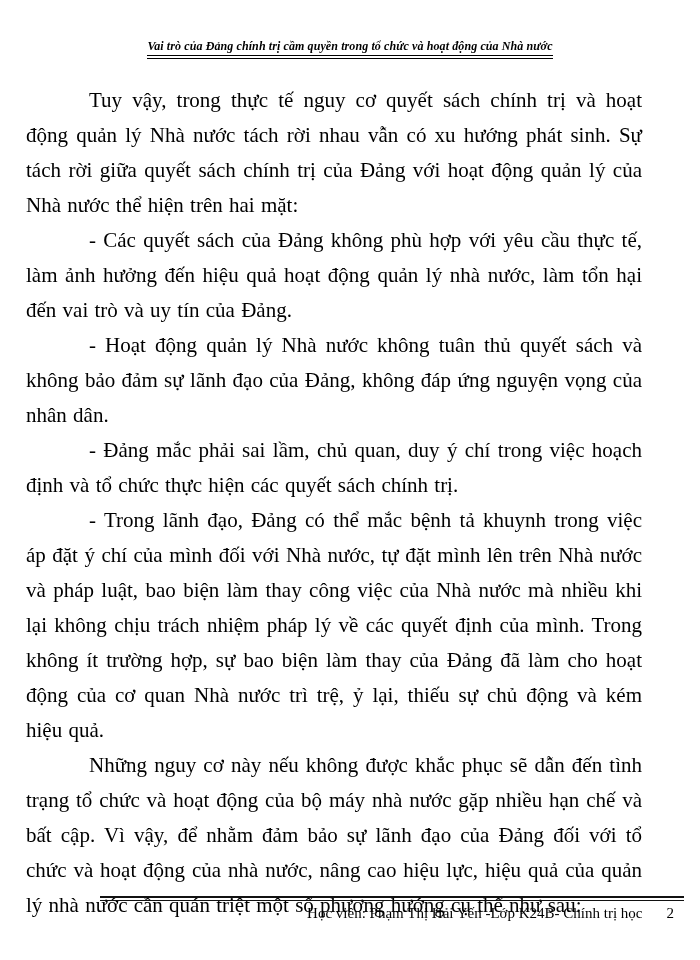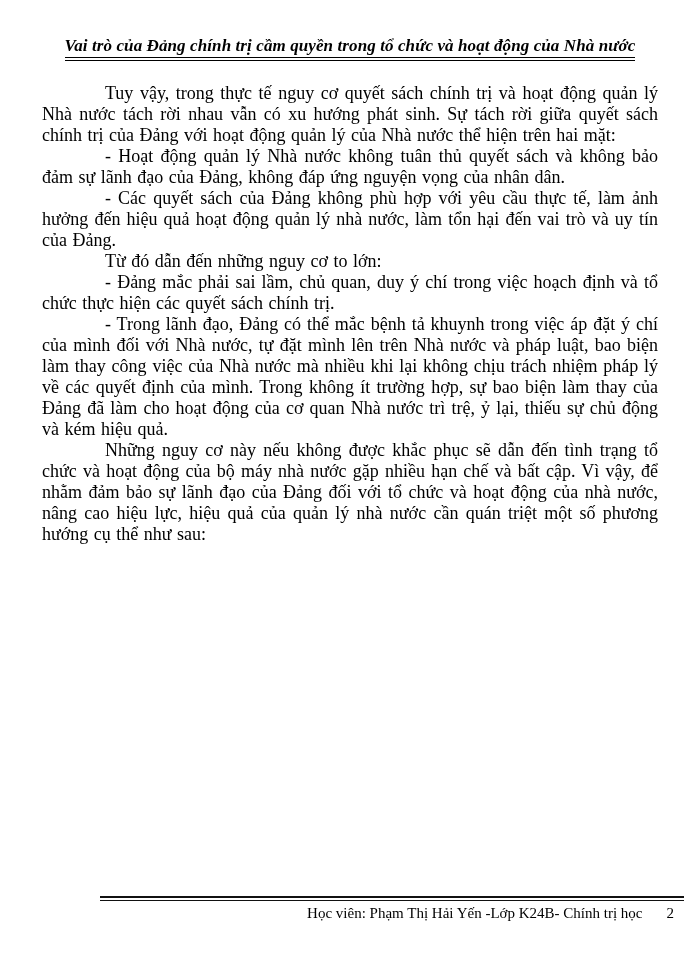--- a/index.html
+++ b/index.html
@@ -18,34 +18,34 @@
   }
   .header {
     position: absolute;
     top: 36px;
     left: 0;
     width: 700px;
     text-align: center;
   }
   .header .title {
     display: inline-block;
-    font-size: 17px;
+    font-size: 12px;
     font-weight: bold;
     font-style: italic;
     border-bottom: 4px double #000000;
     padding-bottom: 1px;
     letter-spacing: 0.1px;
   }
   .content {
     position: absolute;
     top: 83px;
-    left: 42px;
+    left: 26px;
     width: 616px;
-    font-size: 18px;
-    line-height: 21px;
+    font-size: 21px;
+    line-height: 35px;
     text-align: justify;
   }
   .content p {
     margin: 0;
     padding: 0;
     text-indent: 63px;
     word-spacing: 1px;
   }
   .footer-rule {
     position: absolute;
@@ -75,23 +75,22 @@
 <body>
 
 <div class="page">
 
   <div class="header">
     <span class="title">Vai trò của Đảng chính trị cầm quyền trong tổ chức và hoạt động của Nhà nước</span>
   </div>
 
   <div class="content" id="content">
       <p>Tuy vậy, trong thực tế nguy cơ quyết sách chính trị và hoạt động quản lý Nhà nước tách rời nhau vẫn có xu hướng phát sinh. Sự tách rời giữa quyết sách chính trị của Đảng với hoạt động quản lý của Nhà nước thể hiện trên hai mặt:</p>
+      <p>- Các quyết sách của Đảng không phù hợp với yêu cầu thực tế, làm ảnh hưởng đến hiệu quả hoạt động quản lý nhà nước, làm tổn hại đến vai trò và uy tín của Đảng.</p>
       <p>- Hoạt động quản lý Nhà nước không tuân thủ quyết sách và không bảo đảm sự lãnh đạo của Đảng, không đáp ứng nguyện vọng của nhân dân.</p>
-      <p>- Các quyết sách của Đảng không phù hợp với yêu cầu thực tế, làm ảnh hưởng đến hiệu quả hoạt động quản lý nhà nước, làm tổn hại đến vai trò và uy tín của Đảng.</p>
-      <p>Từ đó dẫn đến những nguy cơ to lớn:</p>
       <p>- Đảng mắc phải sai lầm, chủ quan, duy ý chí trong việc hoạch định và tổ chức thực hiện các quyết sách chính trị.</p>
       <p>- Trong lãnh đạo, Đảng có thể mắc bệnh tả khuynh trong việc áp đặt ý chí của mình đối với Nhà nước, tự đặt mình lên trên Nhà nước và pháp luật, bao biện làm thay công việc của Nhà nước mà nhiều khi lại không chịu trách nhiệm pháp lý về các quyết định của mình. Trong không ít trường hợp, sự bao biện làm thay của Đảng đã làm cho hoạt động của cơ quan Nhà nước trì trệ, ỷ lại, thiếu sự chủ động và kém hiệu quả.</p>
       <p>Những nguy cơ này nếu không được khắc phục sẽ dẫn đến tình trạng tổ chức và hoạt động của bộ máy nhà nước gặp nhiều hạn chế và bất cập. Vì vậy, để nhằm đảm bảo sự lãnh đạo của Đảng đối với tổ chức và hoạt động của nhà nước, nâng cao hiệu lực, hiệu quả của quản lý nhà nước cần quán triệt một số phương hướng cụ thể như sau:</p>
     </div>
 
   <div class="footer-rule"></div>
 
   <div class="footer-row">
     <span>Học viên:  Phạm Thị Hải Yến -Lớp K24B- Chính trị học</span>
     <span>2</span>

